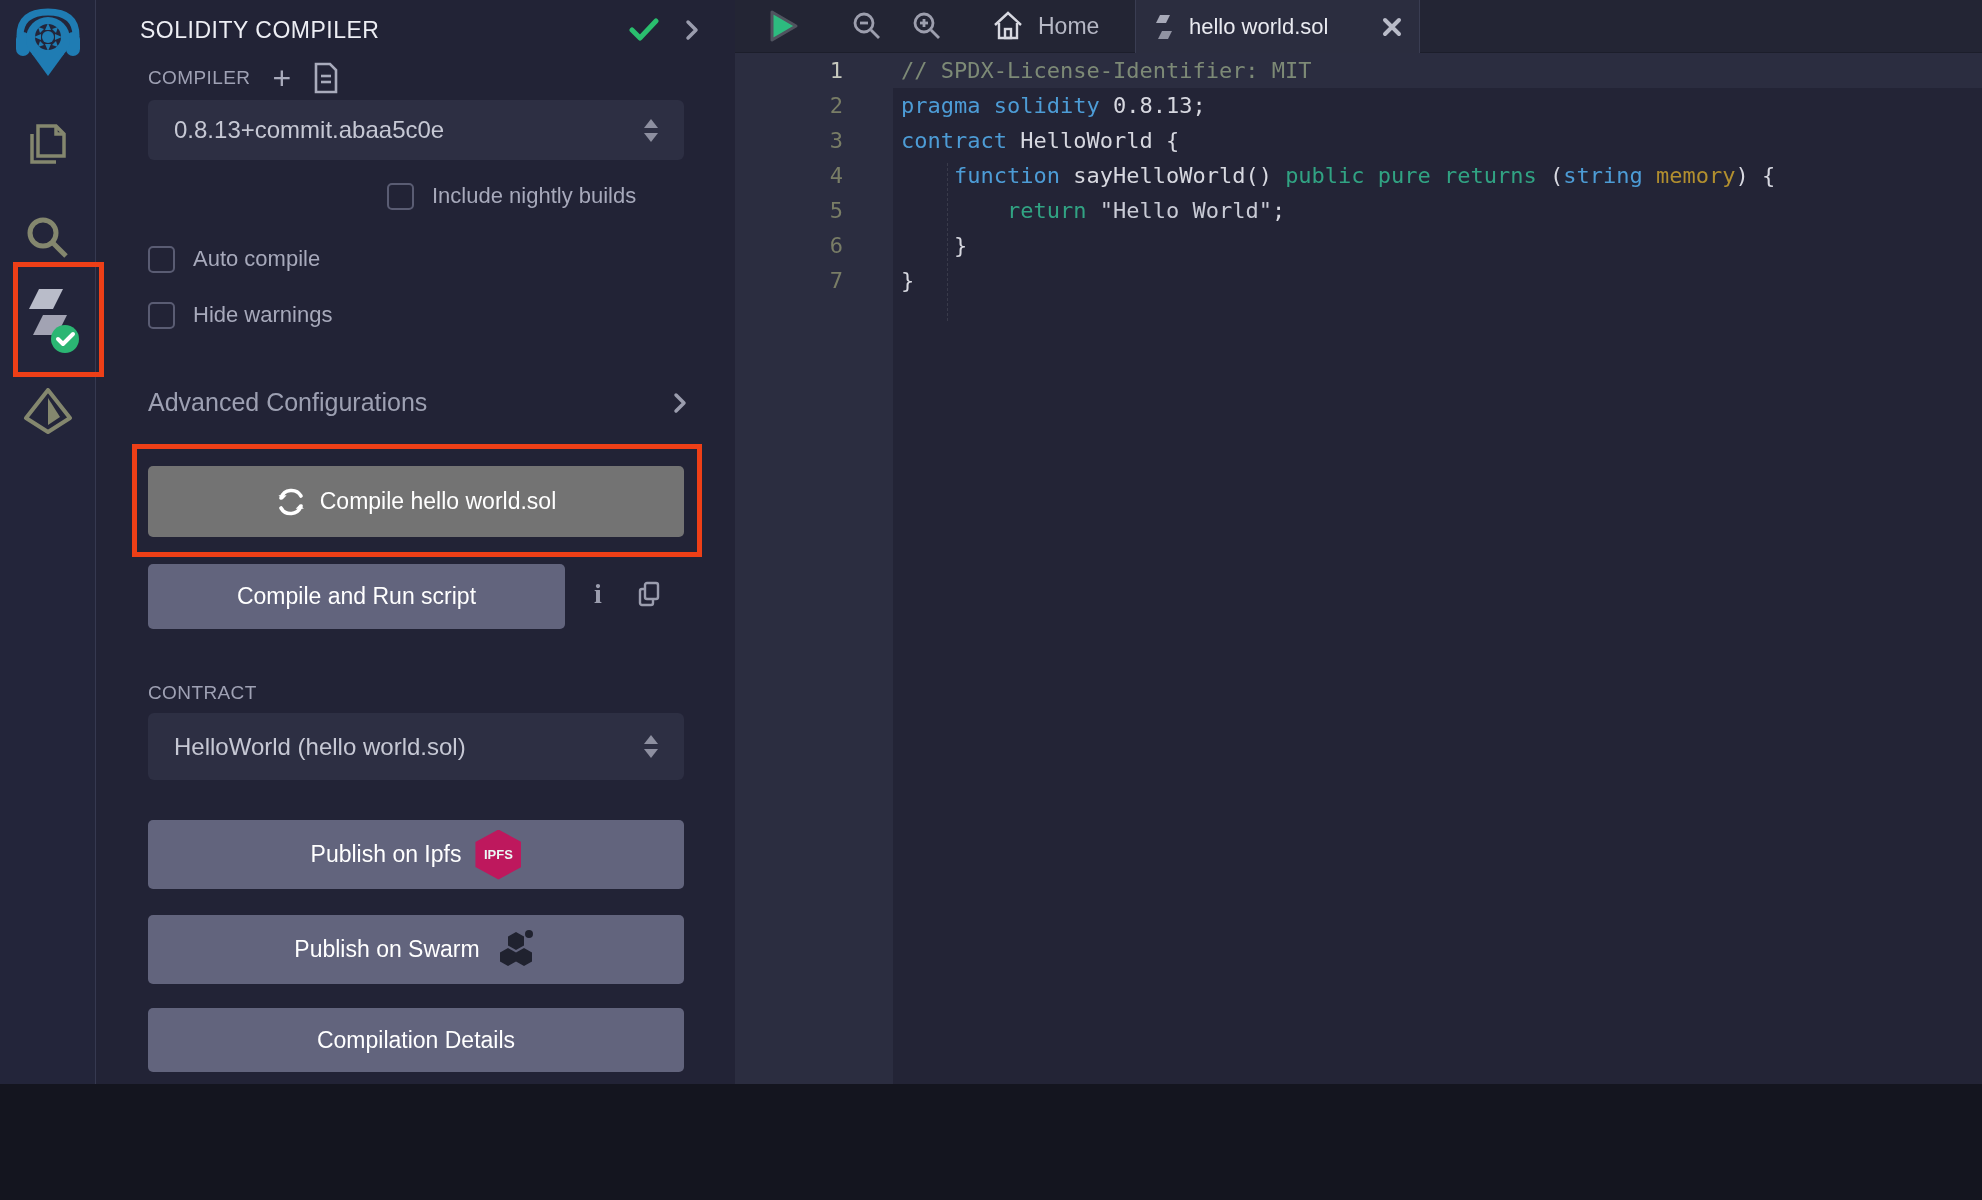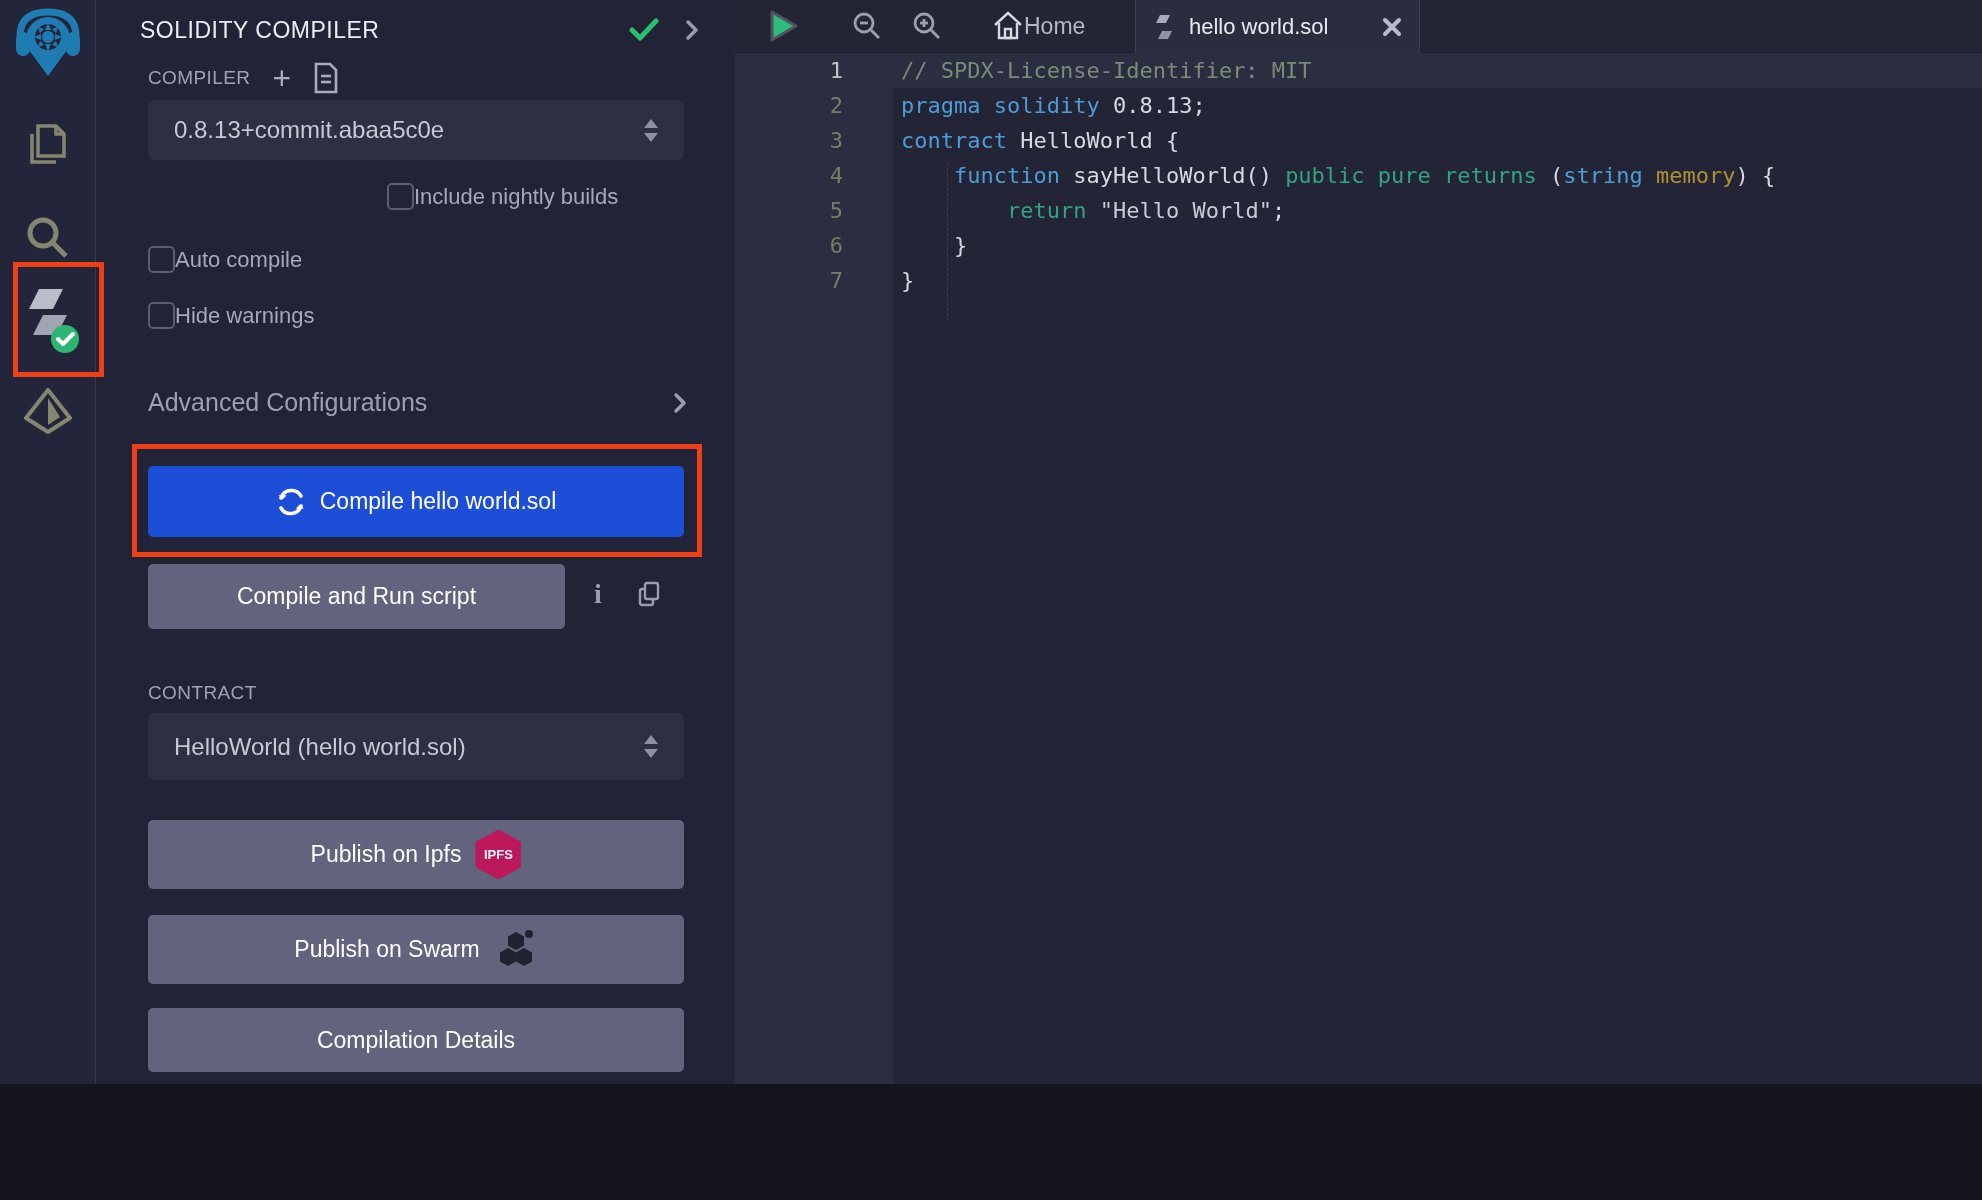--- a/index.html
+++ b/index.html
@@ -20,46 +20,46 @@
   .sb-label{position:absolute;font-size:19px;color:#9fa1b4;letter-spacing:.4px;}
   .compiler-row{position:absolute;left:52px;top:62px;display:flex;align-items:center;gap:22px;}
   .plus-ico{font-size:32px;line-height:26px;color:#a9abbc;cursor:pointer;}
   .select{
     position:absolute;left:52px;width:536px;background:#2d2f43;border-radius:6px;
     display:flex;align-items:center;padding:0 26px;color:#c6c8d4;font-size:24px;
   }
   .select .spin{margin-left:auto;display:flex;flex-direction:column;gap:5px;align-items:center;}
   .tri-up{width:0;height:0;border-left:7px solid transparent;border-right:7px solid transparent;border-bottom:9px solid #8d8fa0;}
   .tri-dn{width:0;height:0;border-left:7px solid transparent;border-right:7px solid transparent;border-top:9px solid #8d8fa0;}
-  .chk-row{position:absolute;display:flex;align-items:center;}
+  .chk-row{position:absolute;display:flex;align-items:flex-start;gap:18px;}
   .chk{width:27px;height:27px;border:2px solid #5a5c73;border-radius:5px;background:transparent;cursor:pointer;flex:none;}
   .chk-label{font-size:22px;color:#a7a9bb;}
   .adv-row{position:absolute;left:52px;top:388px;right:48px;display:flex;align-items:center;}
   .adv-label{font-size:25px;color:#9da0b2;flex:1;}
   .btn{
     position:absolute;left:52px;width:536px;border-radius:5px;display:flex;align-items:center;justify-content:center;
     color:#fff;font-size:23px;cursor:pointer;gap:14px;
   }
-  .btn-primary{background:#1d4ed8;}
+  .btn-primary{background:#737373;}
   .btn-secondary{background:#62647d;}
   .icon-btn{cursor:pointer;display:inline-flex;align-items:center;justify-content:center;}
   .info-i{font-family:"Liberation Serif",serif;font-weight:bold;font-size:28px;color:#9b9dae;}
   .ipfs-badge{
     width:46px;height:50px;background:#be185d;color:#eafaf6;font-size:13px;font-weight:bold;
     display:flex;align-items:center;justify-content:center;
     clip-path:polygon(50% 0,100% 25%,100% 75%,50% 100%,0 75%,0 25%);
   }
   .abi-row{position:absolute;right:57px;top:1098px;display:flex;align-items:flex-start;}
   .abi-item{display:flex;align-items:center;gap:10px;cursor:pointer;margin-left:18px;}
   .abi-text{color:#e8e9ef;font-size:22px;font-weight:600;}
   
   .editor{position:absolute;left:735px;top:0;width:1247px;height:1200px;background:#2b2d40;}
   .tabbar{position:absolute;left:0;top:0;right:0;height:53px;background:#232534;border-bottom:1px solid #1c1e2b;display:flex;align-items:center;}
   .tb-ico{cursor:pointer;display:flex;align-items:center;justify-content:center;}
-  .home-tab{display:flex;align-items:center;cursor:pointer;padding:16px 10px;height:53px;}
+  .home-tab{display:flex;align-items:center;gap:14px;cursor:pointer;padding:16px 10px;height:53px;}
   .home-label{color:#b6b8c5;font-size:23px;}
   .file-tab{
     position:absolute;left:400px;top:0;width:285px;height:53px;background:#2b2d3f;
     border-left:1px solid #3a3d52;border-right:1px solid #3a3d52;
     display:flex;align-items:center;padding:0 16px;gap:13px;cursor:pointer;
   }
   .file-tab-label{color:#e9eaf0;font-size:22px;white-space:nowrap;}
   .editor-body{position:absolute;left:0;top:53px;right:0;bottom:0;background:#2b2d40;}
   .code-dark{position:absolute;left:158px;top:35px;right:0;bottom:0;background:#232436;}
   .code-rows{position:absolute;left:0;top:0;right:0;}

